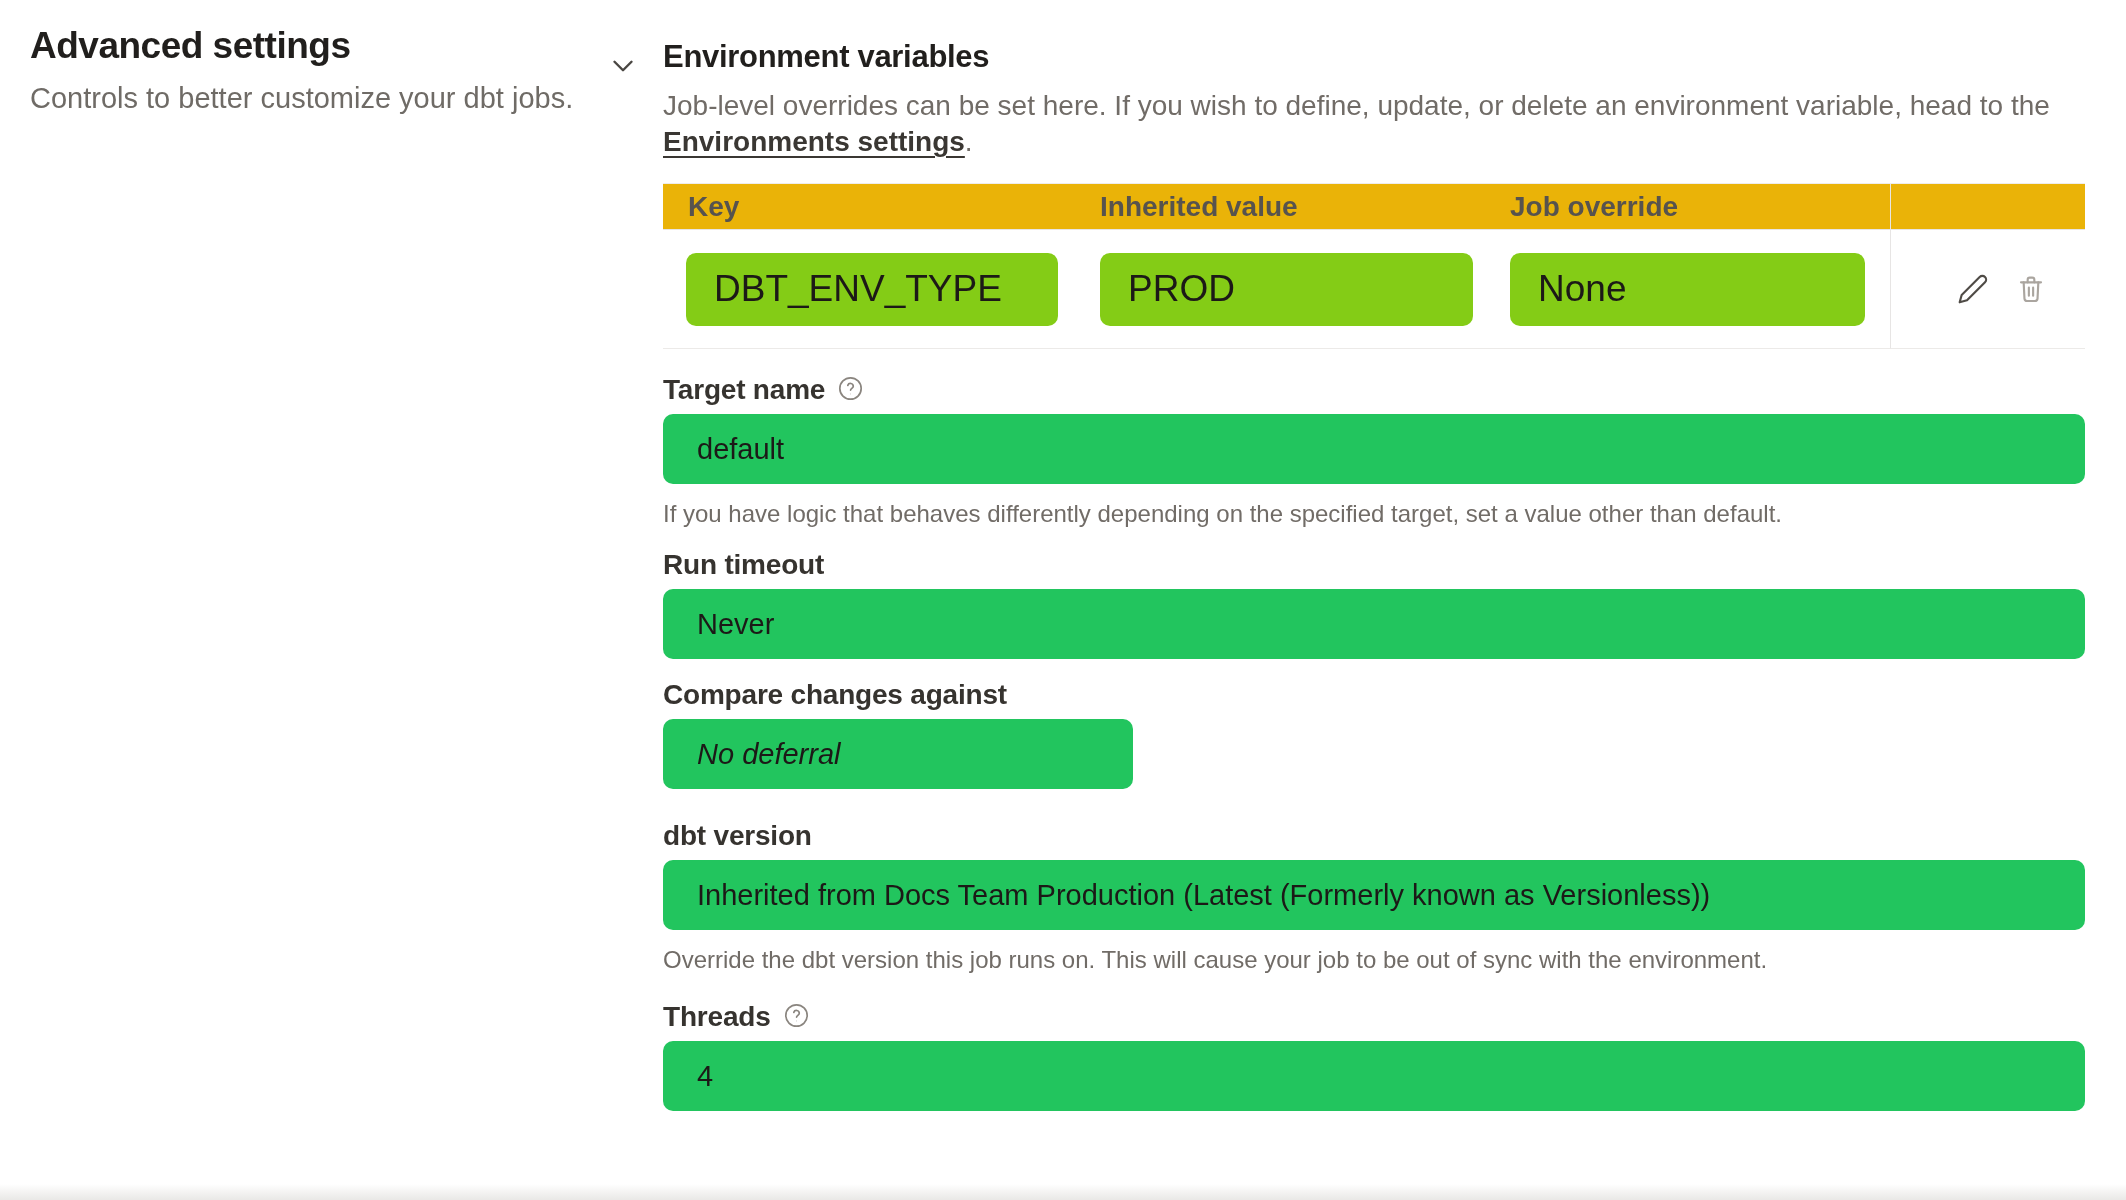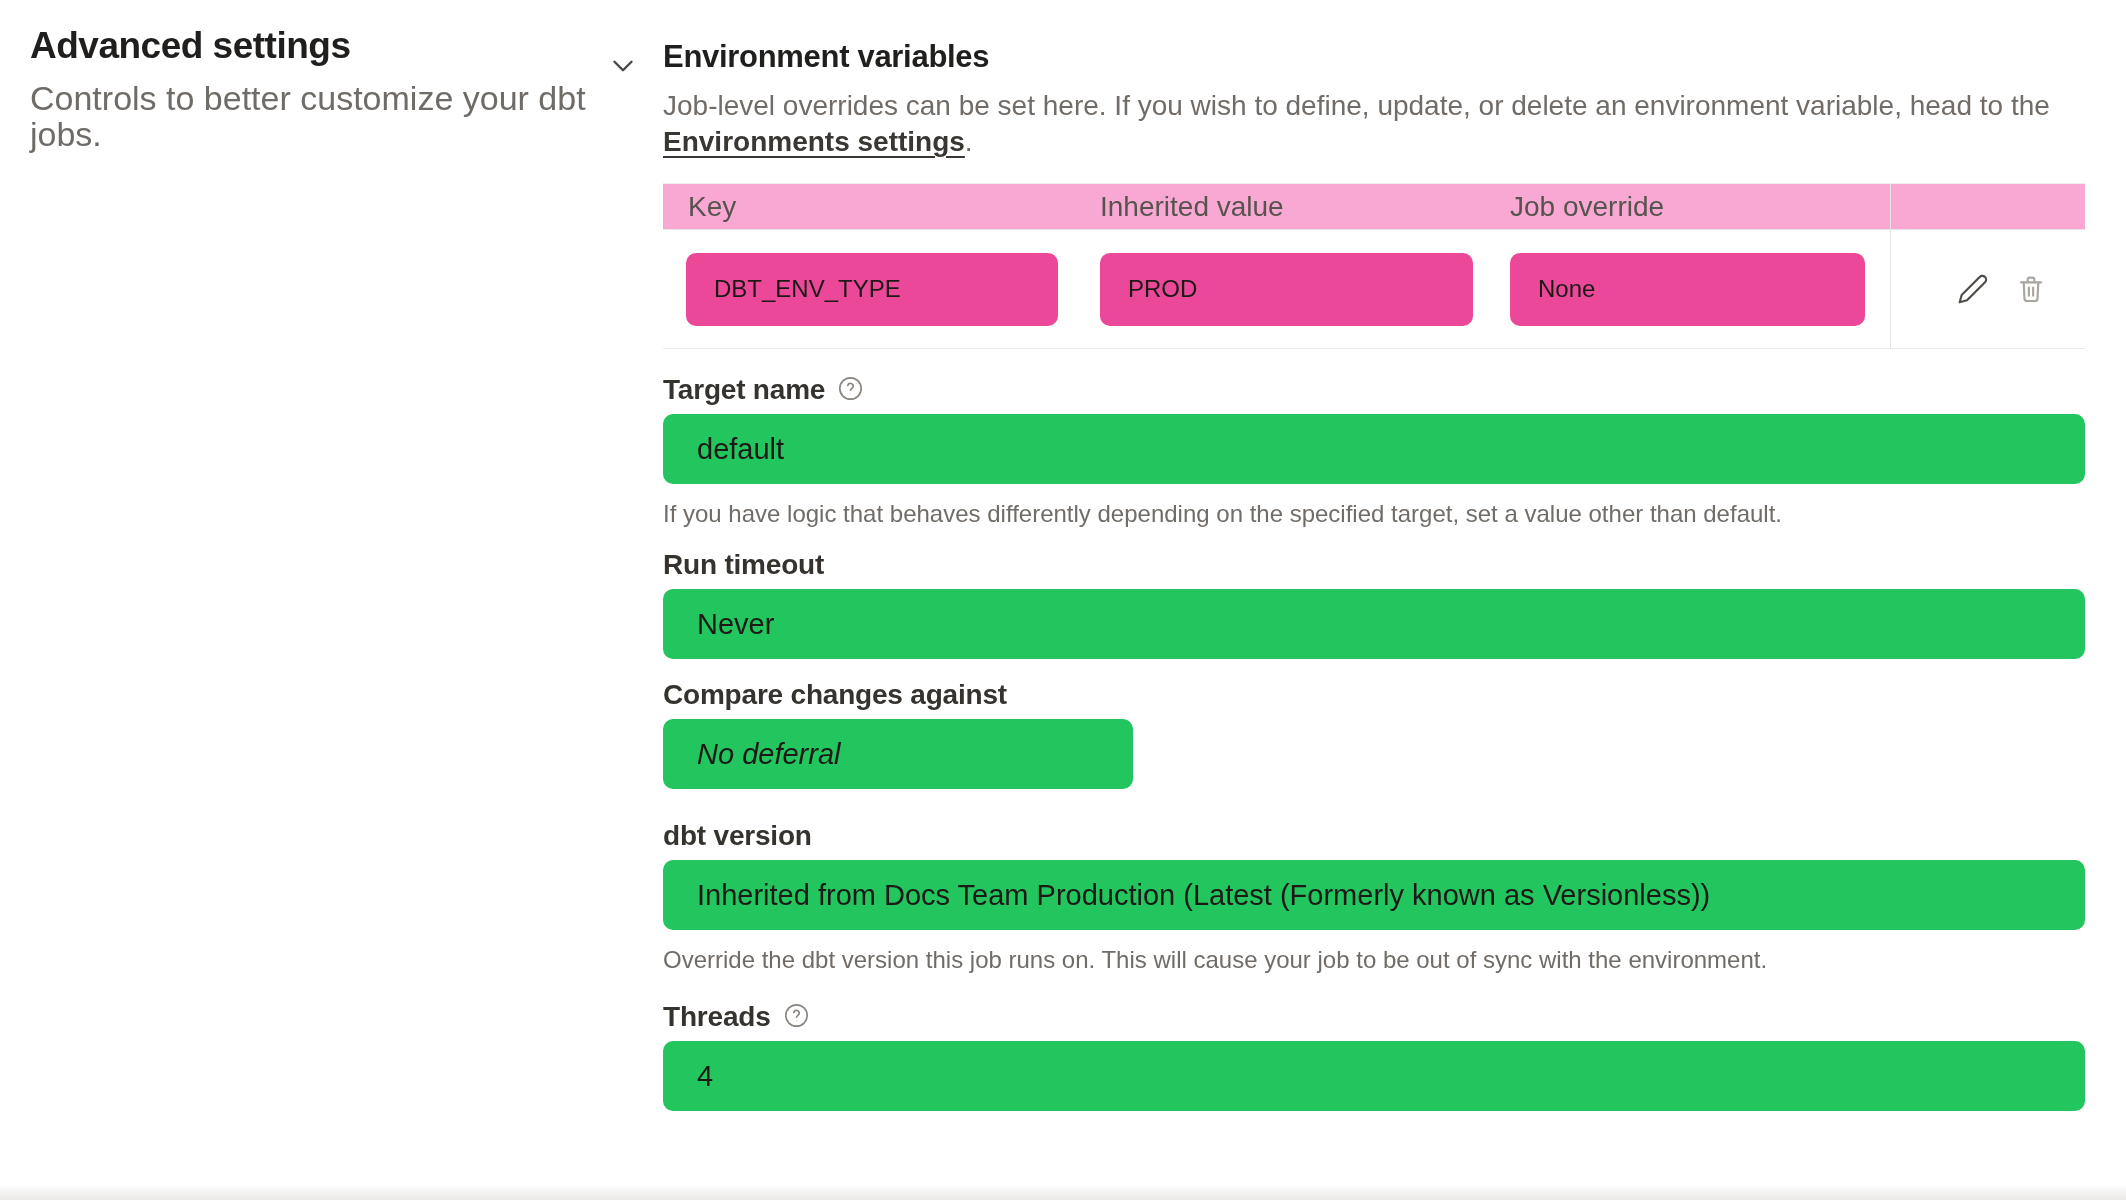--- a/index.html
+++ b/index.html
@@ -26,21 +26,21 @@
   .left-text { flex: 1; }
   .h1 {
     font-size: 37px;
     font-weight: 700;
     letter-spacing: -0.5px;
     color: #211f1d;
     line-height: 44px;
   }
   .subtitle {
     margin-top: 12px;
-    font-size: 34px;
+    font-size: 29px;
     color: #6f6b66;
     line-height: 36px;
   }
   .collapse-btn {
     width: 44px; height: 44px;
     margin-top: 20px;
     margin-right: 18px;
     border: none; background: transparent;
     display: flex; align-items: center; justify-content: center;
     cursor: pointer;
@@ -70,45 +70,45 @@
     cursor: pointer;
   }
   
   .envtable {
     margin-top: 23px;
     display: grid;
     grid-template-columns: 437px 410px 380px 1fr;
     border-top: 1px solid #efedeb;
   }
   .th {
-    background: #f9a8d4;
+    background: #eab308;
     border-bottom: 1px solid #e7e5e4;
     height: 46px;
     display: flex;
     align-items: center;
     font-size: 28px;
     color: #57534e;
-    font-weight: 400;
+    font-weight: 700;
   }
   .th.first { padding-left: 25px; }
   .td {
     border-bottom: 1px solid #eceae8;
     height: 119px;
     display: flex;
     align-items: center;
   }
   .actions-col { border-left: 1px solid #e7e5e4; }
   .chip {
-    background: #ec4899;
+    background: #84cc16;
     border-radius: 10px;
     height: 73px;
     display: flex;
     align-items: center;
     padding: 0 28px;
-    font-size: 24px;
+    font-size: 37px;
     color: #1c1917;
   }
   .chip.key   { margin-left: 23px; width: 372px; }
   .chip.inh   { width: 373px; }
   .chip.ovr   { width: 355px; }
   .row-actions {
     width: 100%;
     display: flex;
     align-items: center;
     justify-content: flex-end;

